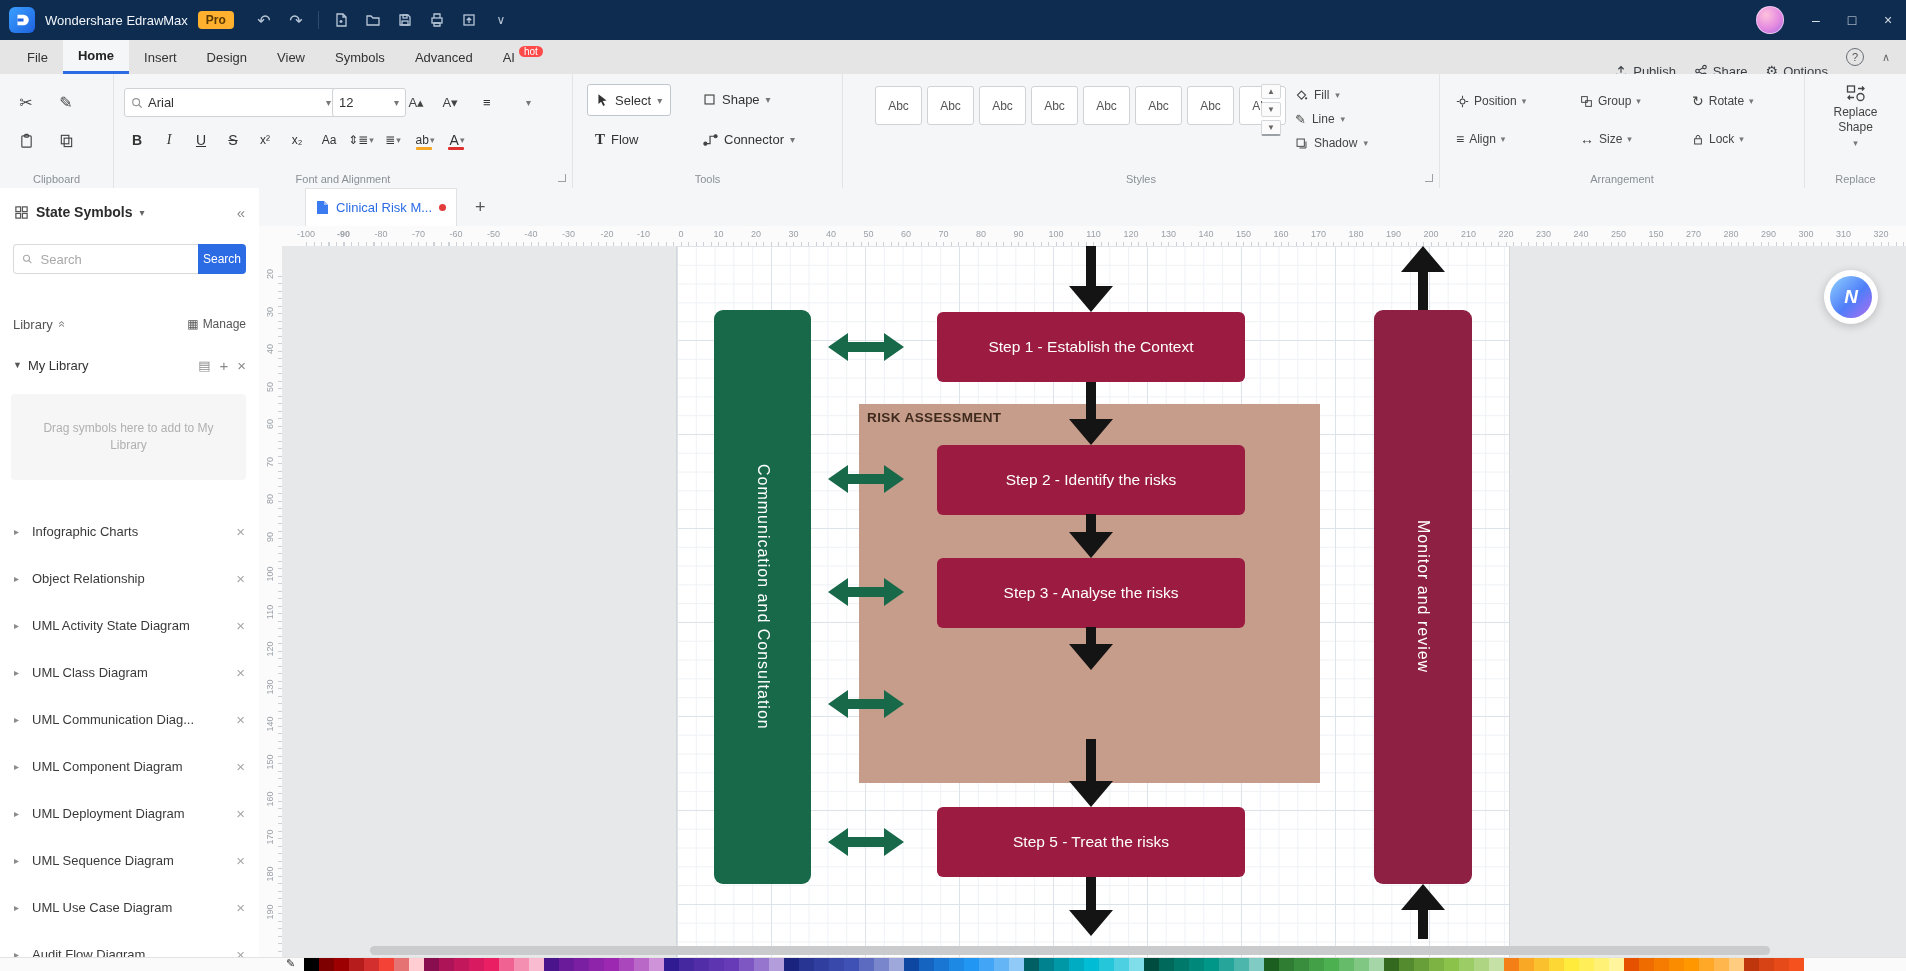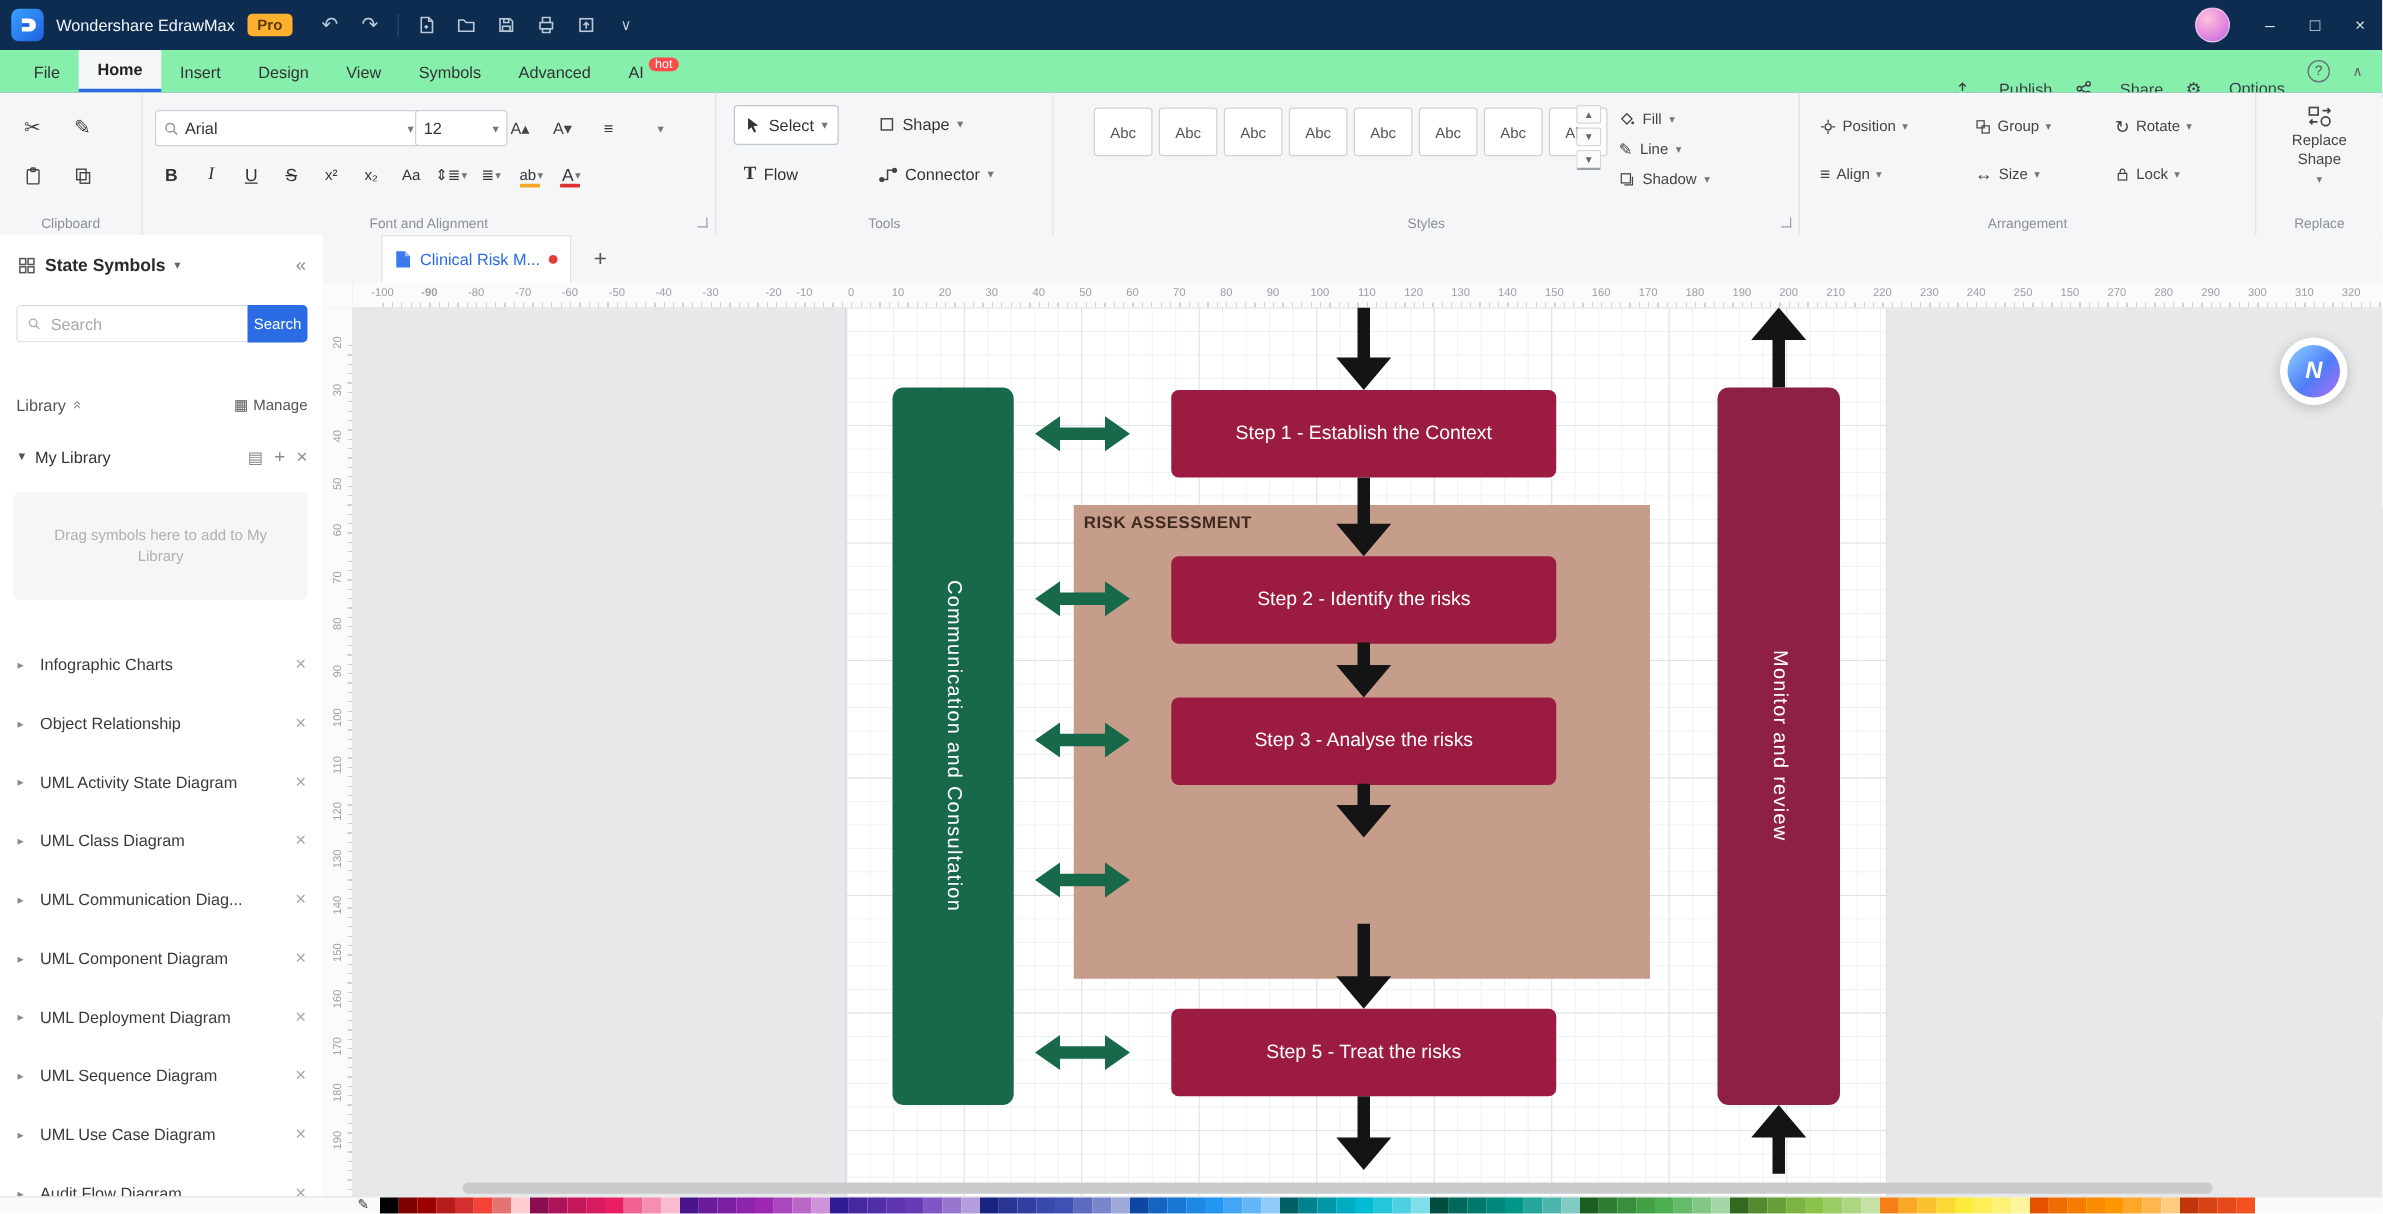--- a/index.html
+++ b/index.html
@@ -11,27 +11,27 @@
   .logo{width:26px;height:26px;border-radius:6px;margin:0 10px 0 9px;background:linear-gradient(135deg,#3aa0ff,#1e62e0);display:flex;align-items:center;justify-content:center;flex:none;}
   .app-title{font-size:13px;color:#f2f6fb;margin-right:10px;white-space:nowrap;}
   .pro-badge{background:#ffb02e;color:#5b3a00;font-size:12px;font-weight:bold;border-radius:4px;padding:2px 8px;margin-right:14px;}
   .tb-btn{width:32px;height:30px;display:flex;align-items:center;justify-content:center;color:#b9c7d8;font-size:16px;border-radius:4px;flex:none;}
   .tb-btn svg{display:block;}
   .tb-sep{width:1px;height:18px;background:#2a4a70;margin:0 6px;}
   .tb-right{margin-left:auto;display:flex;align-items:center;height:40px;}
   .avatar{width:26px;height:26px;border-radius:50%;background:radial-gradient(circle at 35% 30%,#ffc2dc,#e48ae0 55%,#a76ae0);margin-right:14px;border:1px solid rgba(255,255,255,.5);}
   .win-btn{width:36px;height:40px;display:flex;align-items:center;justify-content:center;color:#d7dee8;font-size:14px;}
   
-  .menubar{position:absolute;left:0;top:40px;right:0;height:34px;background:#86efac;display:flex;align-items:stretch;border-bottom:4px solid #0f766e;}
+  .menubar{position:absolute;left:0;top:40px;right:0;height:34px;background:#e5e5e5;display:flex;align-items:stretch;border-bottom:4px solid #0f766e;}
   .menu-items{display:flex;align-items:stretch;padding-left:12px;}
   .menu-item{display:flex;align-items:center;padding:0 15px;font-size:13px;color:#333;position:relative;}
   .menu-item.active{background:#f5f6f7;border-bottom:3px solid var(--accent);font-weight:bold;color:#222;}
   .hot{background:#ff4a4a;color:#fff;font-size:10px;border-radius:8px;padding:0 5px;margin-left:4px;transform:translateY(-6px);font-weight:normal;}
   .menu-right{margin-left:auto;display:flex;align-items:center;gap:18px;padding-right:16px;font-size:13px;color:#3a3f45;}
-  .menu-right .mi{display:flex;align-items:flex-start;gap:22px;margin-top:28px;}
+  .menu-right .mi{display:flex;align-items:center;gap:5px;margin-top:28px;}
   .help-circ{width:16px;height:16px;border:1px solid #6a7077;border-radius:50%;display:flex;align-items:center;justify-content:center;font-size:11px;color:#555;}
   
   .ribbon{position:absolute;left:0;top:74px;right:0;height:114px;background:#f5f6f7;border-bottom:1px solid #dcdee0;display:flex;}
   .rsec{position:relative;height:100%;border-right:1px solid #e2e4e6;flex:none;}
   .rsec-label{position:absolute;bottom:3px;left:0;right:0;text-align:center;font-size:11px;color:#8a9097;}
   .launcher{position:absolute;bottom:6px;right:6px;width:7px;height:7px;border-right:1.4px solid #9aa0a6;border-bottom:1.4px solid #9aa0a6;}
   .sec-clip{width:113px;}.sec-font{width:458px;}.sec-tools{width:269px;}.sec-styles{width:596px;}.sec-arr{width:364px;}.sec-rep{flex:1;border-right:none;}
   .icon-btn{position:absolute;width:28px;height:28px;display:flex;align-items:center;justify-content:center;color:#444;font-size:16px;border-radius:3px;}
   .combo{position:absolute;height:27px;background:#fff;border:1px solid #d0d3d6;border-radius:3px;display:flex;align-items:center;padding:0 6px;font-size:13px;color:#333;gap:5px;}
   .combo .car{margin-left:auto;color:#777;font-size:10px;}
@@ -543,21 +543,21 @@
   <div class="rcorner"></div>
   <div class="hruler" id="hruler">
       <span class="lbl" style="left: 9px;">-100</span>
       <span class="lbl" style="left: 46.5px; font-weight: bold;">-90</span>
       <span class="lbl" style="left: 84px;">-80</span>
       <span class="lbl" style="left: 121.5px;">-70</span>
       <span class="lbl" style="left: 159px;">-60</span>
       <span class="lbl" style="left: 196.5px;">-50</span>
       <span class="lbl" style="left: 234px;">-40</span>
       <span class="lbl" style="left: 271.5px;">-30</span>
-      <span class="lbl" style="left: 322px;">-20</span>
+      <span class="lbl" style="left: 310px;">-20</span>
       <span class="lbl" style="left: 346.5px;">-10</span>
       <span class="lbl" style="left: 384px;">0</span>
       <span class="lbl" style="left: 421.5px;">10</span>
       <span class="lbl" style="left: 459px;">20</span>
       <span class="lbl" style="left: 496.5px;">30</span>
       <span class="lbl" style="left: 534px;">40</span>
       <span class="lbl" style="left: 571.5px;">50</span>
       <span class="lbl" style="left: 609px;">60</span>
       <span class="lbl" style="left: 646.5px;">70</span>
       <span class="lbl" style="left: 684px;">80</span>

